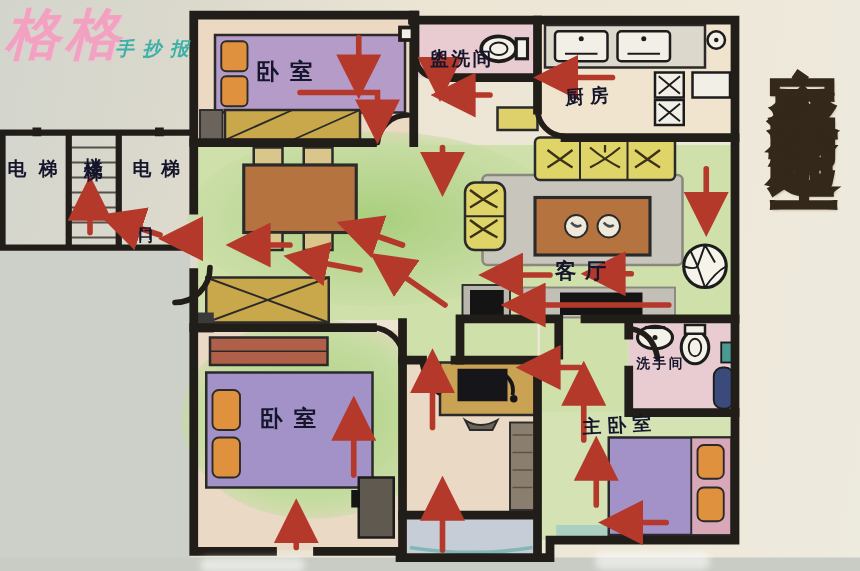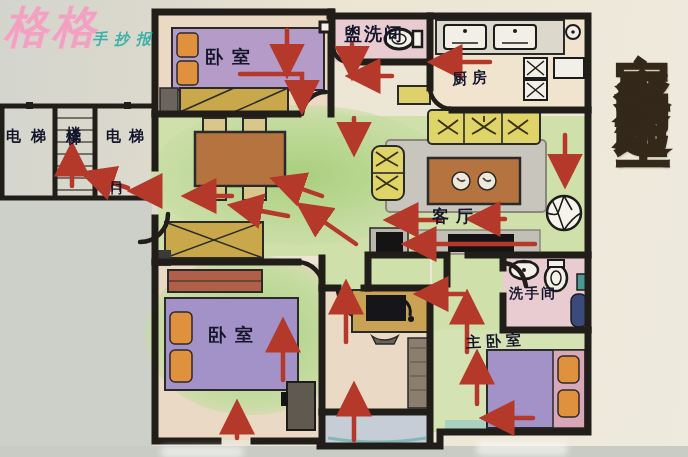--- a/index.html
+++ b/index.html
@@ -231,26 +231,26 @@
       <path d="M283,380 V330" marker-end="url(#ah)"></path>
       <path d="M237,438 V412" marker-end="url(#ah)"></path>
       <path d="M467,352 V302" marker-end="url(#ah)"></path>
       <path d="M464,294 H426" marker-end="url(#ah)"></path>
       <path d="M477,404 V362" marker-end="url(#ah)"></path>
       <path d="M533,418 H492" marker-end="url(#ah)"></path>
     </g>
   </svg>
 
   <div class="lbl" style="left:205px;top:48px;font-size:18px;letter-spacing:9px;">卧室</div>
-  <div class="lbl" style="left:344px;top:26px;font-size:18px;letter-spacing:2px;font-family:Liberation Mono, monospace;">盥洗间</div>
+  <div class="lbl" style="left:344px;top:40px;font-size:15px;letter-spacing:2px;">盥洗间</div>
   <div class="lbl" style="left:452px;top:70px;font-size:15px;letter-spacing:5px;transform:rotate(-4deg);">厨房</div>
-  <div class="lbl" style="left:432px;top:208px;font-size:17px;letter-spacing:7px;">客厅</div>
+  <div class="lbl" style="left:444px;top:208px;font-size:17px;letter-spacing:7px;">客厅</div>
   <div class="lbl" style="left:208px;top:326px;font-size:18px;letter-spacing:9px;">卧室</div>
   <div class="lbl" style="left:466px;top:333px;font-size:15px;letter-spacing:5px;transform:rotate(-3deg);">主卧室</div>
-  <div class="lbl" style="left:509px;top:286px;font-size:14px;letter-spacing:2px;">洗手间</div>
+  <div class="lbl" style="left:509px;top:286px;font-size:11px;letter-spacing:2px;">洗手间</div>
   <div class="lbl" style="left:6px;top:128px;font-size:15px;letter-spacing:10px;">电梯</div>
   <div class="lbl vert" style="left:66px;top:114px;font-size:15px;letter-spacing:4px;">楼梯</div>
   <div class="lbl" style="left:106px;top:128px;font-size:15px;letter-spacing:8px;">电梯</div>
   <div class="lbl vert" style="left:110px;top:172px;font-size:12px;letter-spacing:1px;">门口</div>
 
   <div class="wm-brand">格格</div>
   <div class="wm-sub">手抄报</div>
   <div class="poster-title">家庭消防逃生</div>
 
   <div class="smudge" style="left:160px;top:446px;width:84px;height:12px;"></div>

